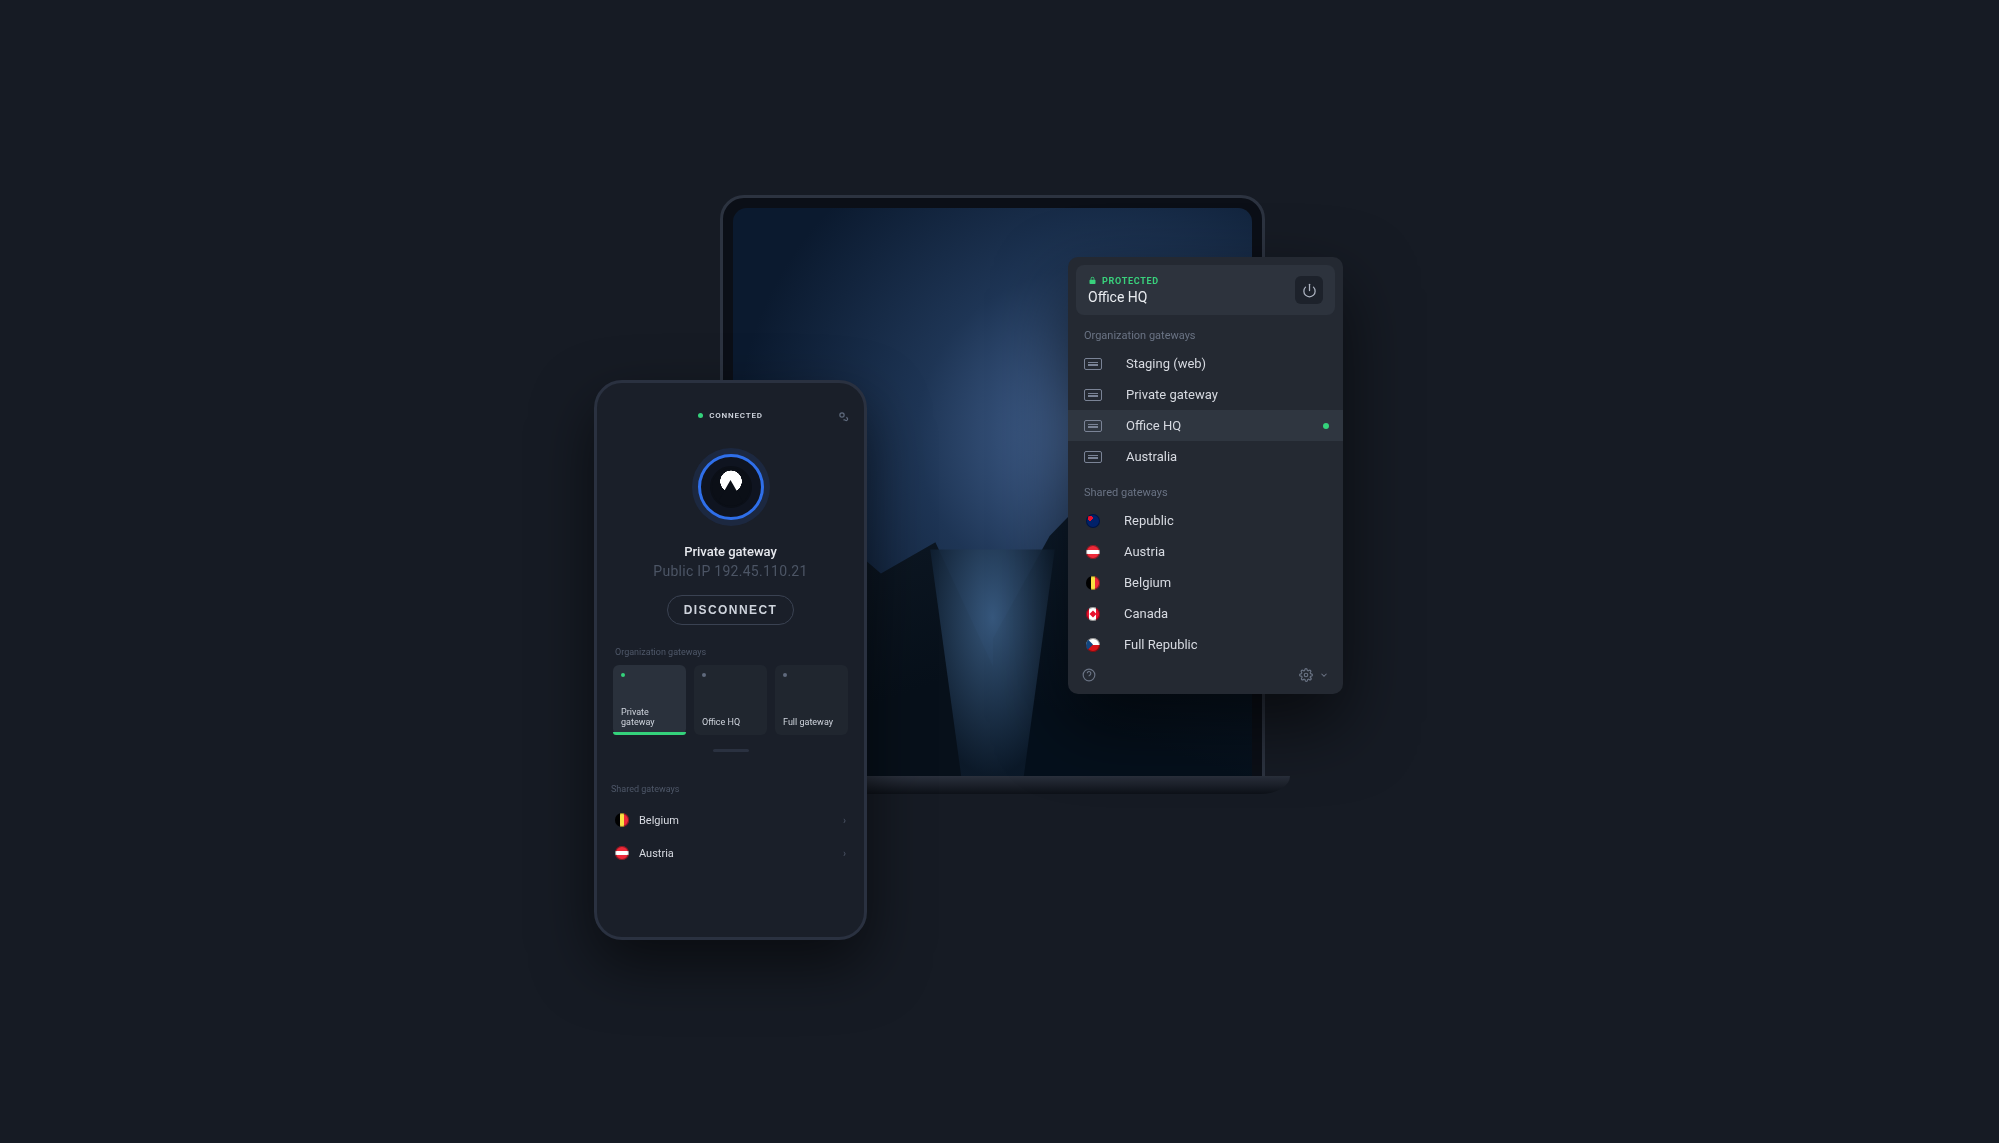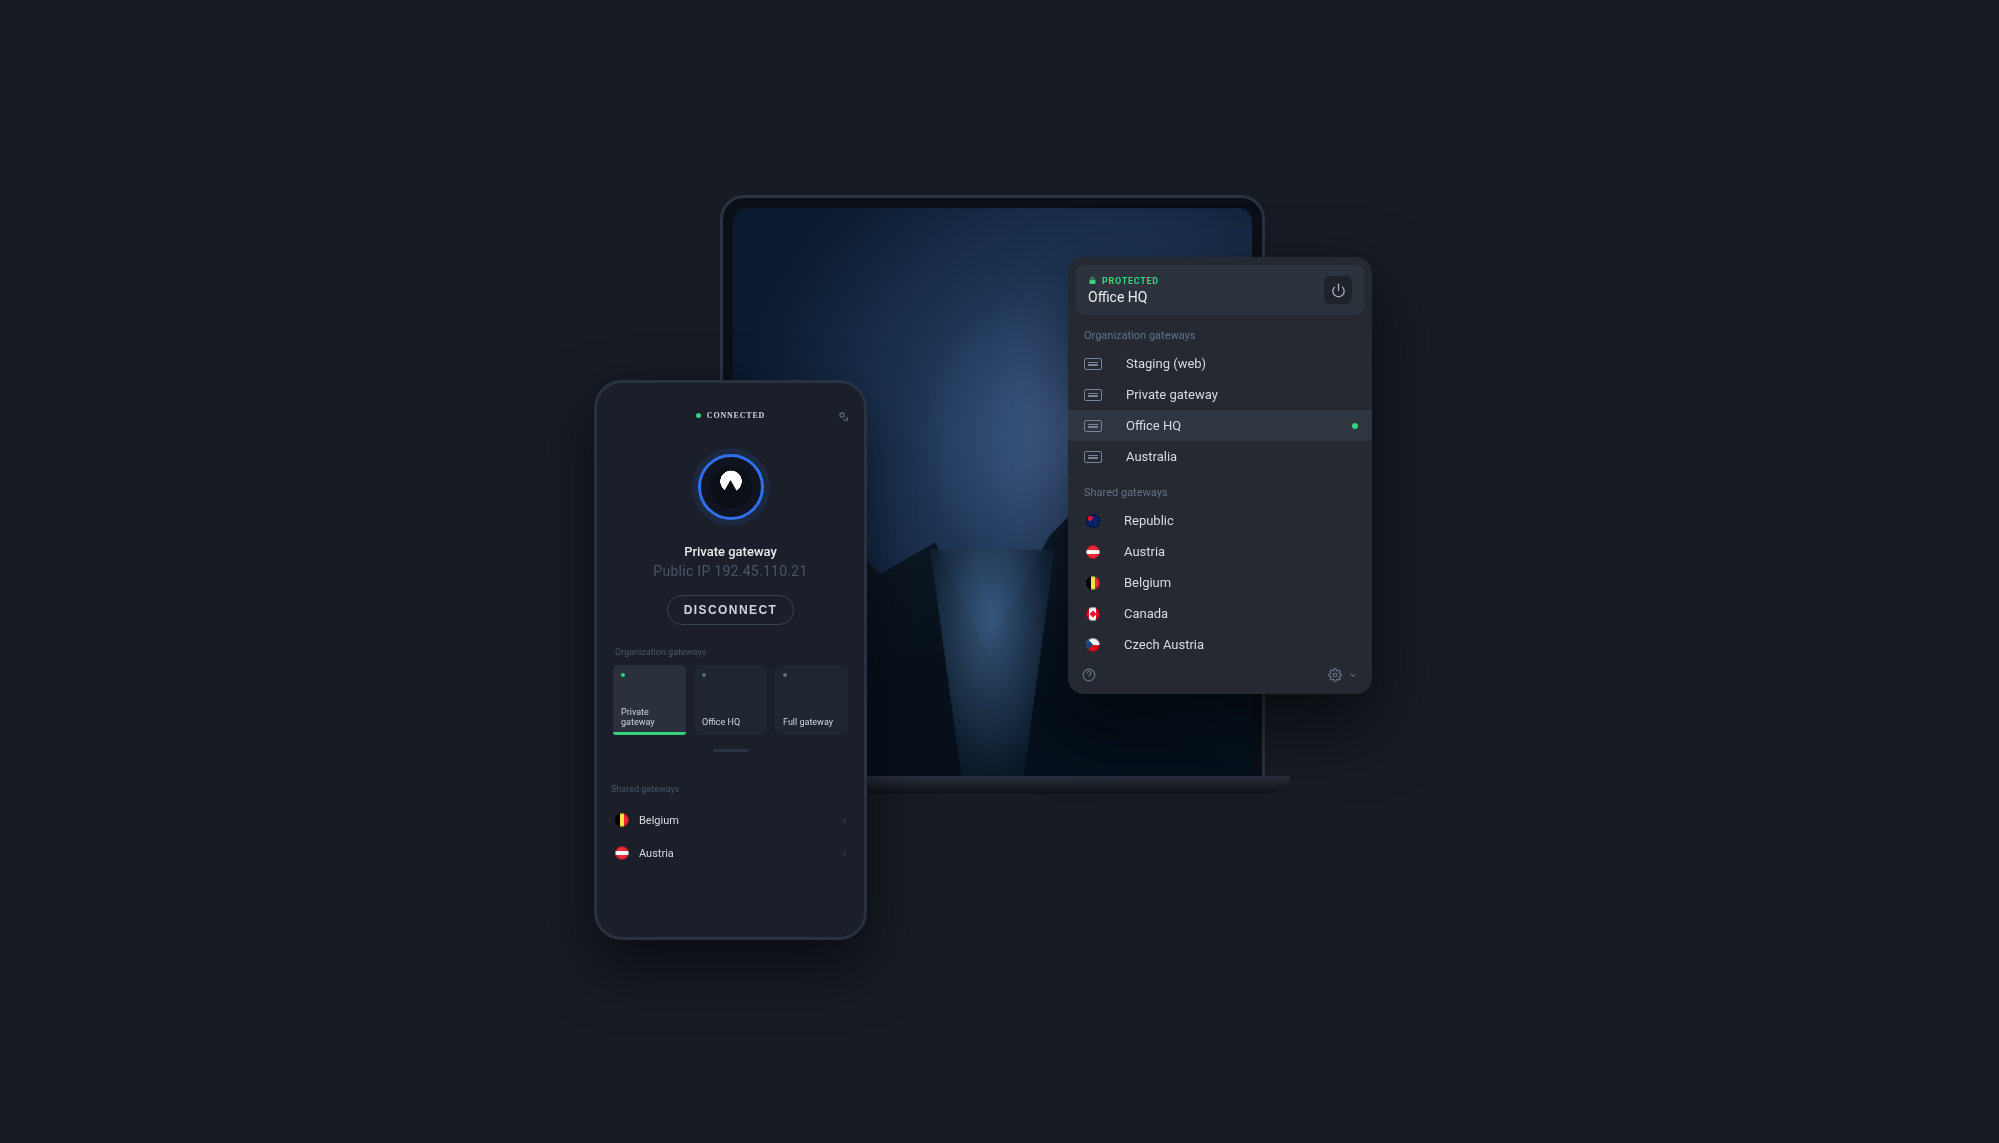--- a/index.html
+++ b/index.html
@@ -89,21 +89,20 @@
     padding: 28px 14px 14px;
     display: flex;
     flex-direction: column;
     align-items: center;
   }
   .phone-status-row {
     display: flex; align-items: center; gap: 6px;
     font-size: 8px; letter-spacing: .1em;
     color: #cfd4dd;
     font-weight: 600;
-    font-family: Liberation Serif, serif;
   }
   .dot-green { width: 5px; height: 5px; border-radius: 50%; background: #34d27b; }
   .gear {
     position: absolute; right: 14px; top: 24px;
     color: #5f6a7d;
   }
   .ring {
     margin-top: 34px;
     width: 66px; height: 66px;
     border-radius: 50%;
@@ -231,23 +230,23 @@
   .flag-au { background: radial-gradient(circle at 30% 30%, #e8112d 0 18%, #012169 19% 100%); }
   .flag-ca { background: linear-gradient(90deg,#e8112d 0 25%,#fff 25% 75%,#e8112d 75% 100%); position: relative; }
   .flag-ca::after { content:""; position:absolute; left:50%; top:50%; width:5px; height:5px; background:#e8112d; transform:translate(-50%,-50%) rotate(45deg); }
   .flag-cz { background: linear-gradient(#fff 0 50%,#d7141a 50% 100%); position: relative; overflow:hidden; }
   .flag-cz::after { content:""; position:absolute; left:0; top:0; width:50%; height:100%; background:#11457e; clip-path: polygon(0 0, 100% 50%, 0 100%); }
 
   
   .panel {
     position: absolute;
     left: 1068px; top: 257px;
-    width: 304px;
+    width: 275px;
     background: #242932;
-    border-radius: 16px;
+    border-radius: 10px;
     box-shadow: 0 30px 70px rgba(0,0,0,.6);
     padding-bottom: 6px;
     font-size: 13px;
   }
   .panel-header {
     margin: 8px 8px 0;
     background: #2d333d;
     border-radius: 8px;
     padding: 10px 12px;
     display: flex;
@@ -438,21 +437,21 @@
       <div class="panel-row">
         <span class="flag flag-be"></span>
         <span>Belgium</span>
       </div>
       <div class="panel-row">
         <span class="flag flag-ca"></span>
         <span>Canada</span>
       </div>
       <div class="panel-row">
         <span class="flag flag-cz"></span>
-        <span>Czech Austria</span>
+        <span>Full Republic</span>
       </div>
     </div>
 
     <div class="panel-footer">
       <svg width="14" height="14" viewBox="0 0 24 24" fill="none" stroke="currentColor" stroke-width="2">
         <circle cx="12" cy="12" r="10"></circle>
           <path d="M9.1 9a3 3 0 1 1 5.8 1c0 2-3 2.5-3 4"></path>
           <line x1="12" y1="17" x2="12" y2="17.01"></line>
       </svg>
       <span class="right">

